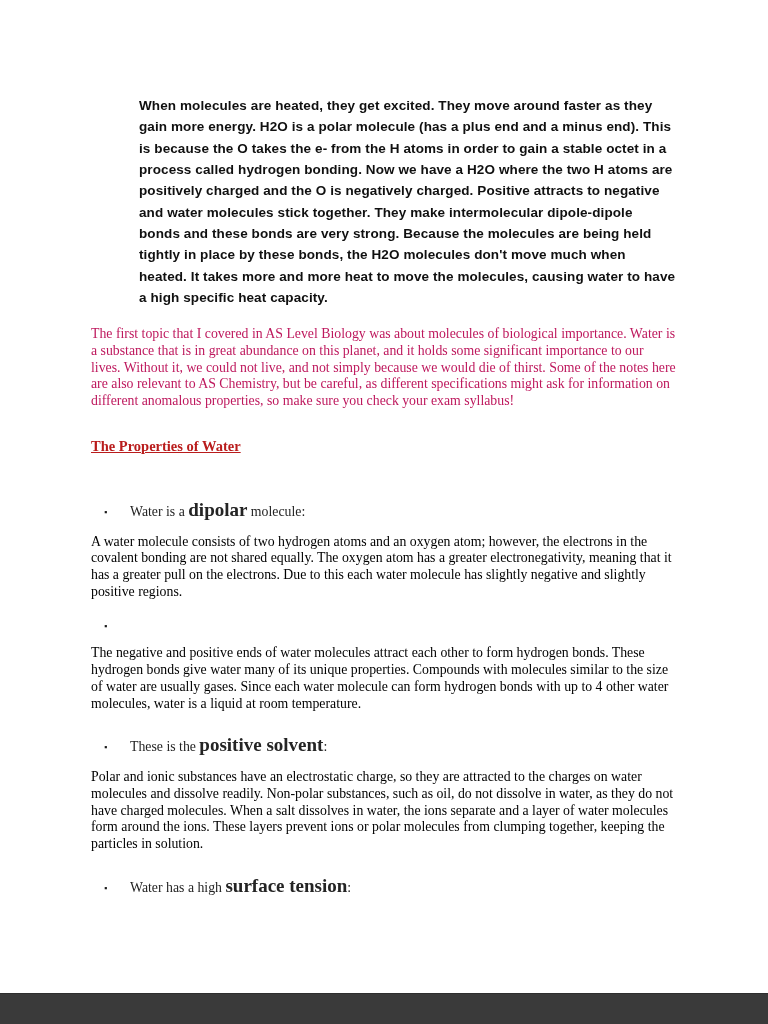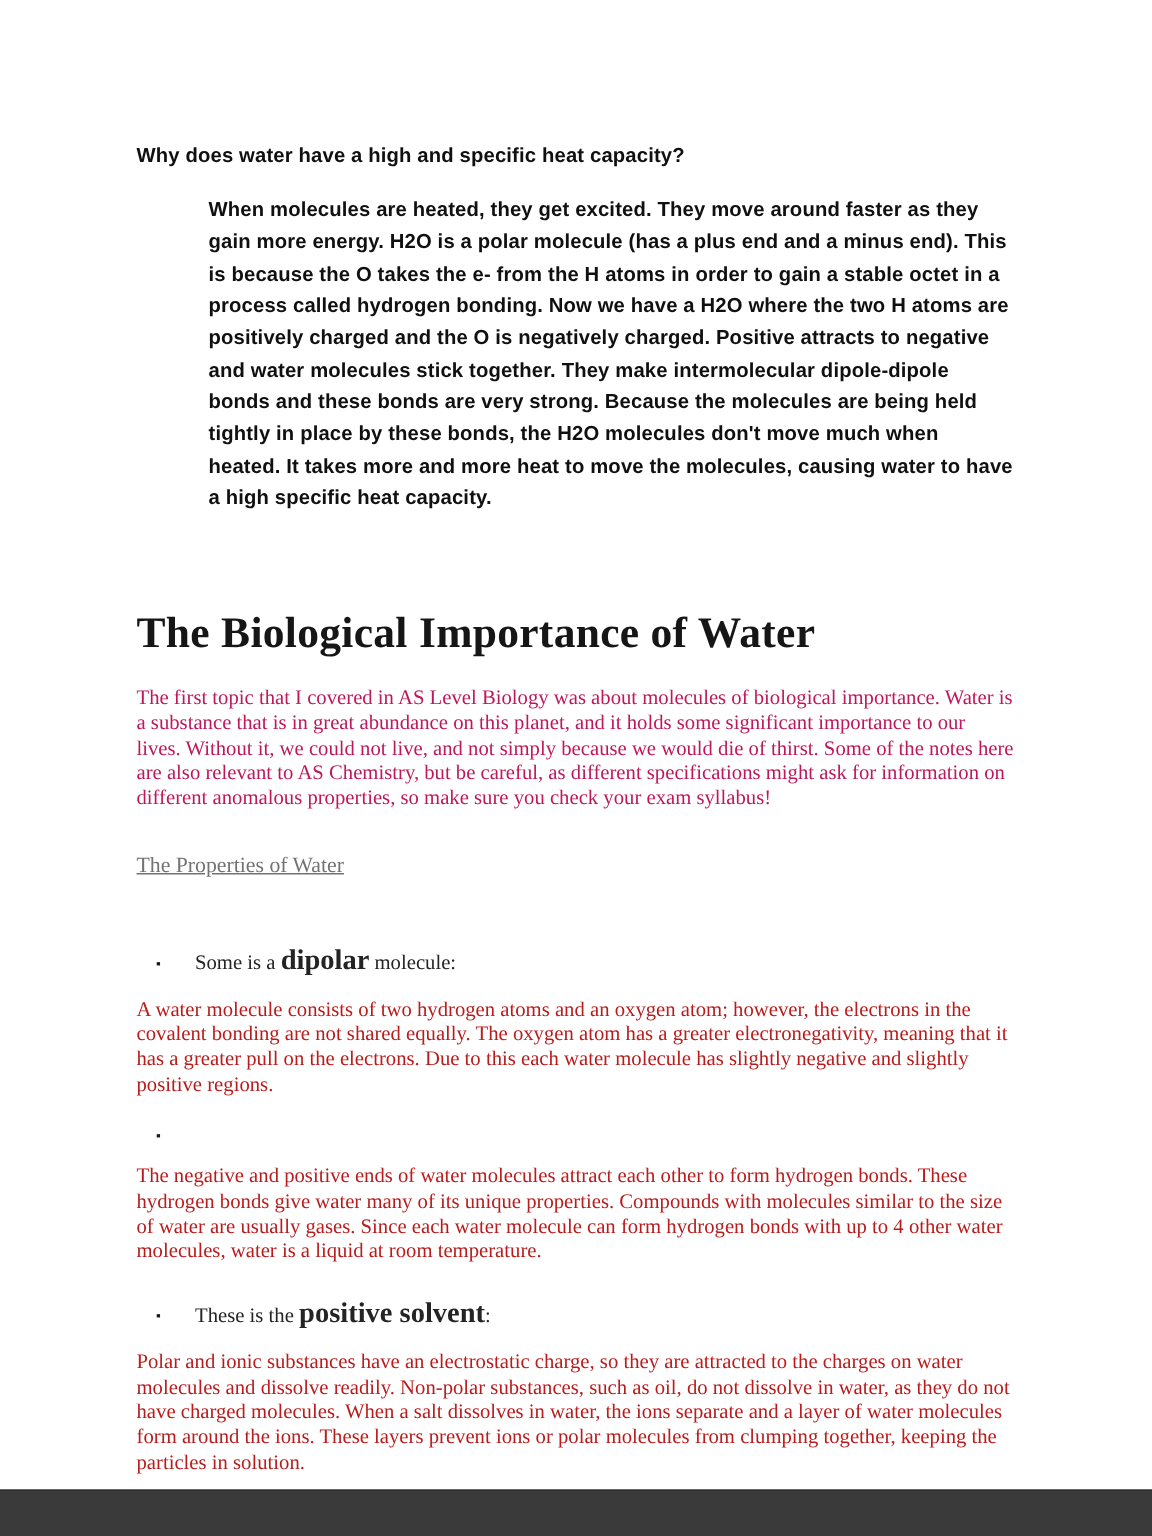--- a/index.html
+++ b/index.html
@@ -38,23 +38,23 @@
   }
   .intro {
     margin-top: 18px;
     font-size: 13.8px;
     line-height: 1.21;
     color: #be185d;
   }
   .section-heading {
     margin-top: 28px;
     font-size: 14.5px;
-    font-weight: 400;
+    font-weight: 700;
     text-decoration: underline;
-    color: #737373;
+    color: #b91c1c;
   }
   .bullet {
     display: flex;
     align-items: baseline;
     margin-top: 22px;
     padding-left: 13px;
     font-size: 13.8px;
     color: #242424;
   }
   .bullet.first { margin-top: 44px; }
@@ -67,52 +67,50 @@
     top: -1px;
   }
   .bullet .term {
     font-weight: 700;
     font-size: 19px;
   }
   .bullet-body {
     margin-top: 13px;
     font-size: 13.8px;
     line-height: 1.21;
-    color: #b91c1c;
+    color: #000000;
   }
   
   .viewer-footer {
     position: absolute;
     left: 0;
     bottom: 0;
     width: 768px;
     height: 31px;
     background: #3a3a3a;
     border-top: 1px solid #2e2e2e;
   }
 </style>
 </head>
 <body>
 
 <div class="doc-page">
 
   <section class="qa">
-    <p class="question">Why does water have a high and specific heat capacity?</p>
     <p class="answer">When molecules are heated, they get excited. They move around faster as they gain more energy. H2O is a polar molecule (has a plus end and a minus end). This is because the O takes the e- from the H atoms in order to gain a stable octet in a process called hydrogen bonding. Now we have a H2O where the two H atoms are positively charged and the O is negatively charged. Positive attracts to negative and water molecules stick together. They make intermolecular dipole-dipole bonds and these bonds are very strong. Because the molecules are being held tightly in place by these bonds, the H2O molecules don't move much when heated. It takes more and more heat to move the molecules, causing water to have a high specific heat capacity.</p>
   </section>
 
-  <h1 class="article-title">The Biological Importance of Water</h1>
 
   <p class="intro">The first topic that I covered in AS Level Biology was about molecules of biological importance. Water is a substance that is in great abundance on this planet, and it holds some significant importance to our lives. Without it, we could not live, and not simply because we would die of thirst. Some of the notes here are also relevant to AS Chemistry, but be careful, as different specifications might ask for information on different anomalous properties, so make sure you check your exam syllabus!</p>
 
   <h2 class="section-heading">The Properties of Water</h2>
 
   <div class="bullet first">
     <span class="marker">▪</span>
-    <span class="bullet-label"><span>Some is a </span><span class="term">dipolar</span><span> molecule:</span></span>
+    <span class="bullet-label"><span>Water is a </span><span class="term">dipolar</span><span> molecule:</span></span>
   </div>
   <p class="bullet-body">A water molecule consists of two hydrogen atoms and an oxygen atom; however, the electrons in the covalent bonding are not shared equally. The oxygen atom has a greater electronegativity, meaning that it has a greater pull on the electrons. Due to this each water molecule has slightly negative and slightly positive regions.</p>
 
   <div class="bullet">
     <span class="marker">▪</span>
   </div>
   <p class="bullet-body">The negative and positive ends of water molecules attract each other to form hydrogen bonds. These hydrogen bonds give water many of its unique properties. Compounds with molecules similar to the size of water are usually gases. Since each water molecule can form hydrogen bonds with up to 4 other water molecules, water is a liquid at room temperature.</p>
 
   <div class="bullet">
     <span class="marker">▪</span>

